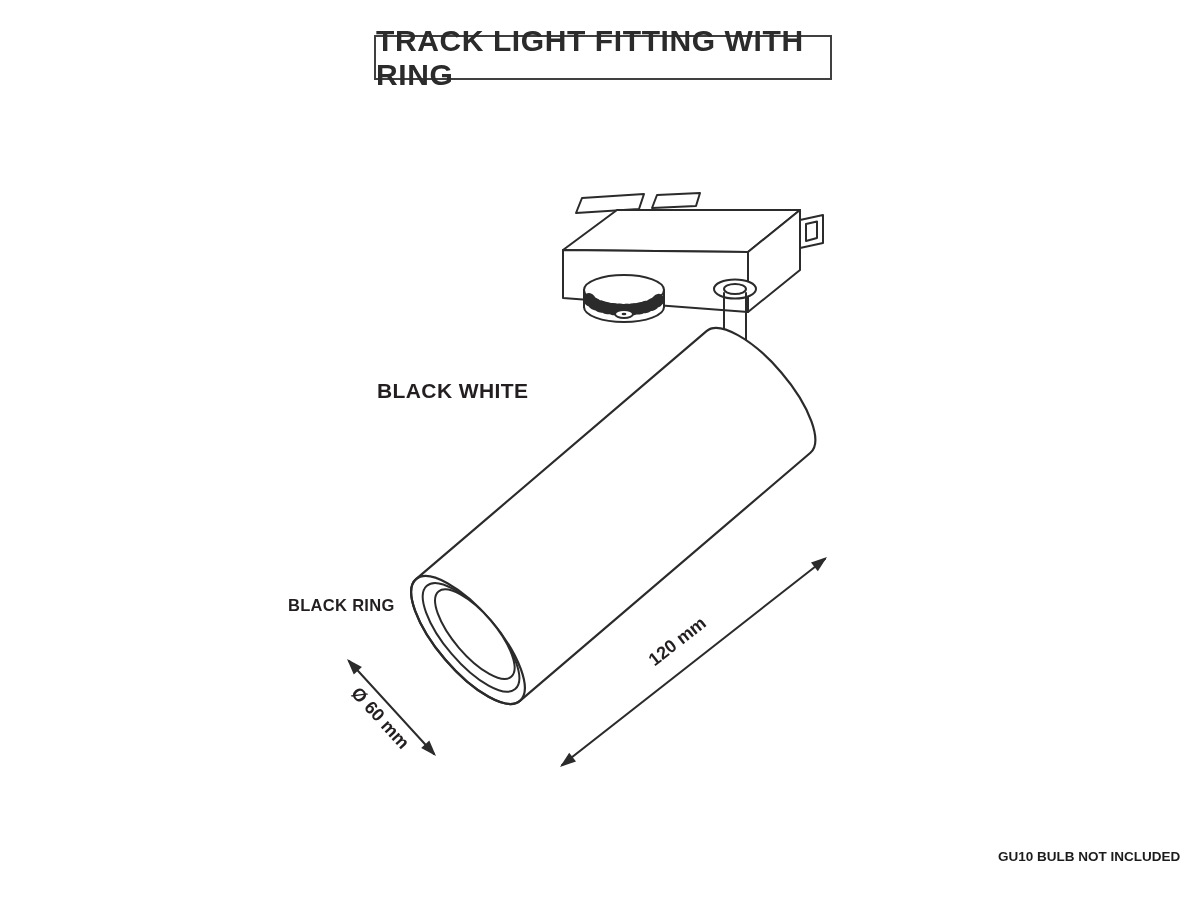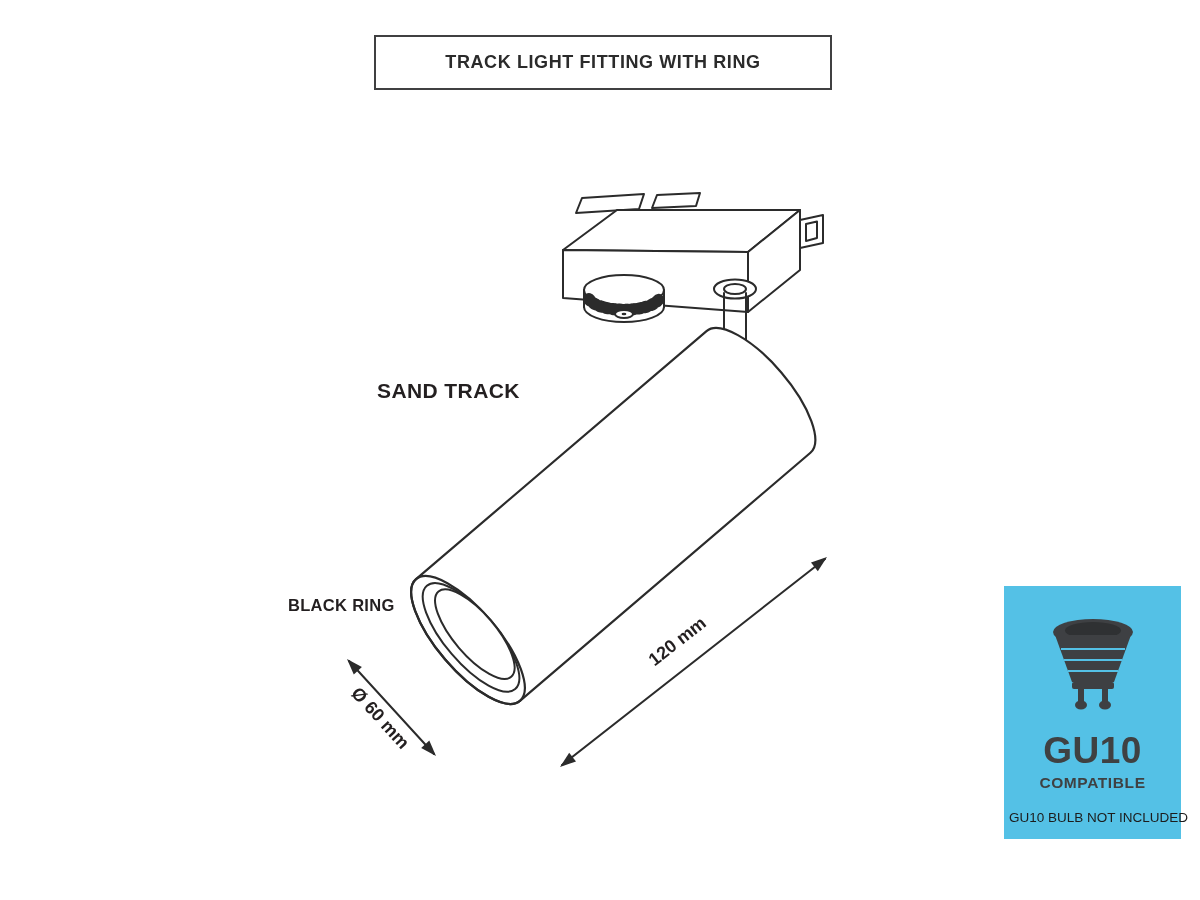--- a/index.html
+++ b/index.html
@@ -7,46 +7,46 @@
   body {
     font-family: "Liberation Sans", sans-serif;
     background: #ffffff;
     position: relative;
     overflow: hidden;
   }
   .stage { position:absolute; inset:0; width:1200px; height:900px; }
   svg.diagram { position:absolute; left:0; top:0; width:1200px; height:900px; }
 
   .title-box {
-    position:absolute; left:374px; top:35px; width:458px; height:55px;
+    position:absolute; left:374px; top:35px; width:458px; height:45px;
     border:2px solid #404041; background:#ffffff;
     display:flex; align-items:center; justify-content:center;
-    font-weight:bold; font-size:18px; letter-spacing:0.6px; color:#2b2b2b;
+    font-weight:bold; font-size:30px; letter-spacing:0.6px; color:#2b2b2b;
   }
   .label {
     position:absolute; font-weight:bold; color:#231f20; white-space:nowrap;
   }
   .label-sand { left:377px; top:379px; font-size:21px; letter-spacing:0.4px; }
   .label-ring { left:288px; top:596px; font-size:16.5px; letter-spacing:0.3px; }
 
   .badge {
     position:absolute; left:1004px; top:586px; width:177px; height:253px;
     background:#54c1e6;
     display:flex; flex-direction:column; align-items:center;
   }
   .badge .bulb { margin-top:30px; }
   .badge .model {
     margin-top:14px; font-weight:bold; font-size:37px; color:#3f4142; letter-spacing:0.5px;
   }
   .badge .compat {
     margin-top:2px; font-weight:bold; font-size:15.5px; color:#3f4142; letter-spacing:0.6px;
   }
   .note {
-    position:absolute; left:998px; top:810px; width:190px;
-    text-align:right; font-weight:normal; font-size:13.5px; color:#1c1c1c; white-space:nowrap;
+    position:absolute; left:998px; top:849px; width:190px;
+    text-align:left; font-weight:bold; font-size:13.5px; color:#1c1c1c; white-space:nowrap;
   }
   .dim-text { font-weight:bold; font-size:18px; fill:#231f20; }
 </style>
 </head>
 <body>
 
 <div class="stage">
 
   <svg class="diagram" viewBox="0 0 1200 900">
     <g stroke="#2b2b2b" stroke-width="2" fill="none" stroke-linejoin="round" stroke-linecap="round">
@@ -105,40 +105,19 @@
     </g>
 
     <text class="dim-text" transform="translate(376,722) rotate(47.5)" text-anchor="middle">Ø 60 mm</text>
     <text class="dim-text" transform="translate(681,646) rotate(-38)" text-anchor="middle">120 mm</text>
   </svg>
 
   <div class="title-box">
     <span>TRACK LIGHT FITTING WITH RING</span>
   </div>
 
-  <div class="label label-sand">SAND TRACK</div>
+  <div class="label label-sand">BLACK WHITE</div>
   <div class="label label-ring">BLACK RING</div>
 
-  <div class="badge">
-    <svg class="bulb" width="110" height="100" viewBox="0 0 110 100">
-      <g fill="#3e4043" stroke="none">
-        <ellipse cx="55" cy="16" rx="40" ry="13"></ellipse>
-        <ellipse cx="55" cy="14.5" rx="28" ry="8.5" fill="#2f3133"></ellipse>
-        <path d="M 17,19 L 34,66 L 76,66 L 93,19 Z"></path>
-        <rect x="34" y="66" width="42" height="7" rx="2"></rect>
-        <rect x="40" y="73" width="6" height="14"></rect>
-        <rect x="64" y="73" width="6" height="14"></rect>
-        <ellipse cx="43" cy="89" rx="6" ry="4.5"></ellipse>
-        <ellipse cx="67" cy="89" rx="6" ry="4.5"></ellipse>
-      </g>
-      <g stroke="#54c1e6" stroke-width="2" fill="none">
-        <line x1="23" y1="33" x2="87" y2="33"></line>
-        <line x1="26" y1="44" x2="84" y2="44"></line>
-        <line x1="30" y1="55" x2="80" y2="55"></line>
-      </g>
-    </svg>
-    <div class="model">GU10</div>
-    <div class="compat">COMPATIBLE</div>
-  </div>
 
   <div class="note">GU10 BULB NOT INCLUDED</div>
 
 </div>
 
 </body></html>

